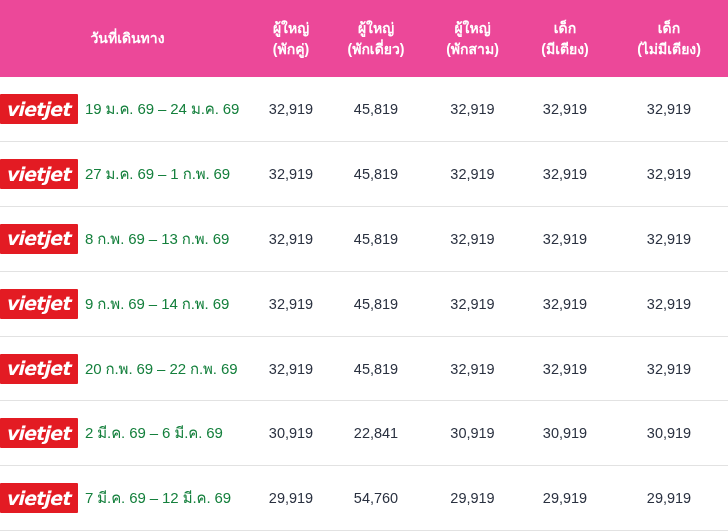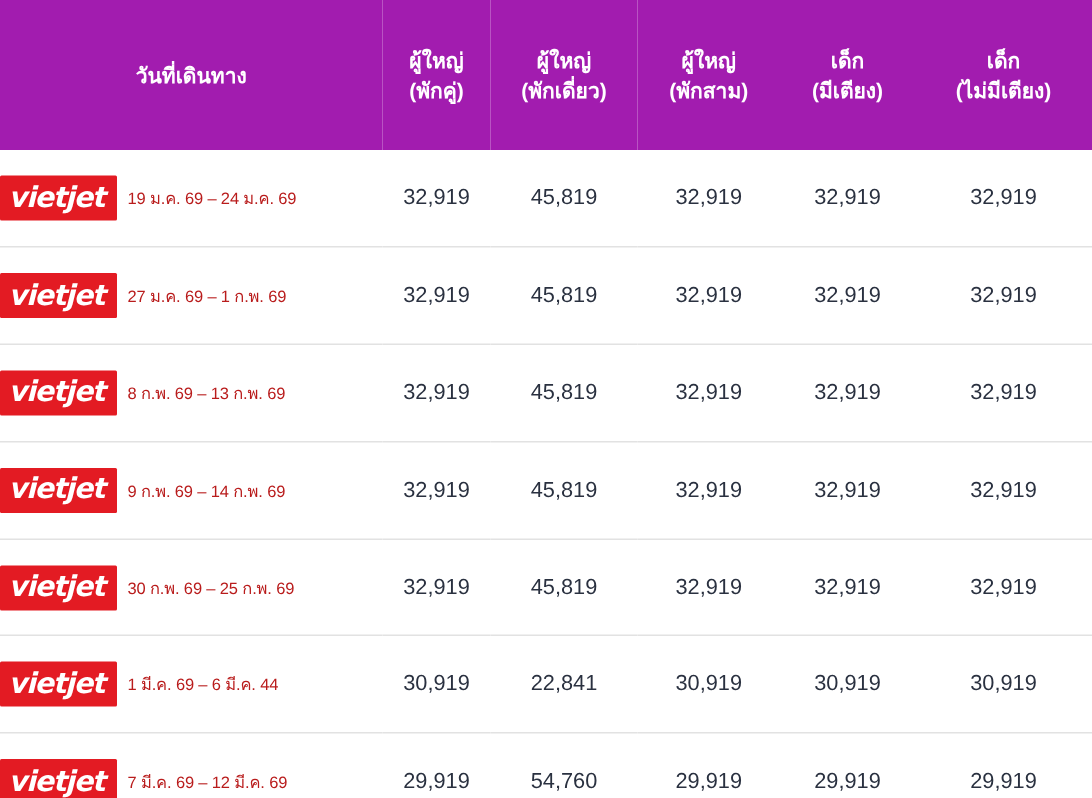--- a/index.html
+++ b/index.html
@@ -12,22 +12,22 @@
     height: 532px;
     font-family: "Liberation Sans", "DejaVu Sans", sans-serif;
     overflow: hidden;
   }
   .price-table {
     width: 728px;
     border-collapse: collapse;
     table-layout: fixed;
   }
   .price-table thead tr {
-    background: #a21caf;
-    height: 100px;
+    background: #ec4899;
+    height: 77px;
     border-radius: 31px;
   }
   .price-table thead th {
     color: #ffffff;
     font-size: 14px;
     font-weight: bold;
     line-height: 1.45;
     text-align: center;
     vertical-align: middle;
     padding: 0;
@@ -82,22 +82,22 @@
     font-family: "DejaVu Sans", sans-serif;
     font-size: 19px;
     font-weight: bold;
     font-style: italic;
     letter-spacing: -0.8px;
     line-height: 1;
     transform: skewX(-3deg);
     user-select: none;
   }
   .date-text {
-    font-size: 11px;
-    color: #b91c1c;
+    font-size: 15px;
+    color: #15803d;
     letter-spacing: -0.1px;
   }
   .price-cell { font-variant-numeric: tabular-nums; }
 </style>
 </head>
 <body>
 
 <table class="price-table">
   <thead>
     <tr>
@@ -191,37 +191,37 @@
       <td class="price-cell">32,919</td>
       <td class="price-cell">32,919</td>
     </tr>
 
     <tr>
       <td class="date-cell">
         <div class="date-wrap">
           <span class="airline-logo">
             <span class="wordmark">vietjet</span>
           </span>
-          <span class="date-text">30 ก.พ. 69 – 25 ก.พ. 69</span>
-        </div>
-      </td>
-      <td class="price-cell">32,919</td>
-      <td class="price-cell">45,819</td>
-      <td class="price-cell">32,919</td>
-      <td class="price-cell">32,919</td>
-      <td class="price-cell">32,919</td>
-    </tr>
-
-    <tr>
-      <td class="date-cell">
-        <div class="date-wrap">
-          <span class="airline-logo">
-            <span class="wordmark">vietjet</span>
-          </span>
-          <span class="date-text">1 มี.ค. 69 – 6 มี.ค. 44</span>
+          <span class="date-text">20 ก.พ. 69 – 22 ก.พ. 69</span>
+        </div>
+      </td>
+      <td class="price-cell">32,919</td>
+      <td class="price-cell">45,819</td>
+      <td class="price-cell">32,919</td>
+      <td class="price-cell">32,919</td>
+      <td class="price-cell">32,919</td>
+    </tr>
+
+    <tr>
+      <td class="date-cell">
+        <div class="date-wrap">
+          <span class="airline-logo">
+            <span class="wordmark">vietjet</span>
+          </span>
+          <span class="date-text">2 มี.ค. 69 – 6 มี.ค. 69</span>
         </div>
       </td>
       <td class="price-cell">30,919</td>
       <td class="price-cell">22,841</td>
       <td class="price-cell">30,919</td>
       <td class="price-cell">30,919</td>
       <td class="price-cell">30,919</td>
     </tr>
 
     <tr>

